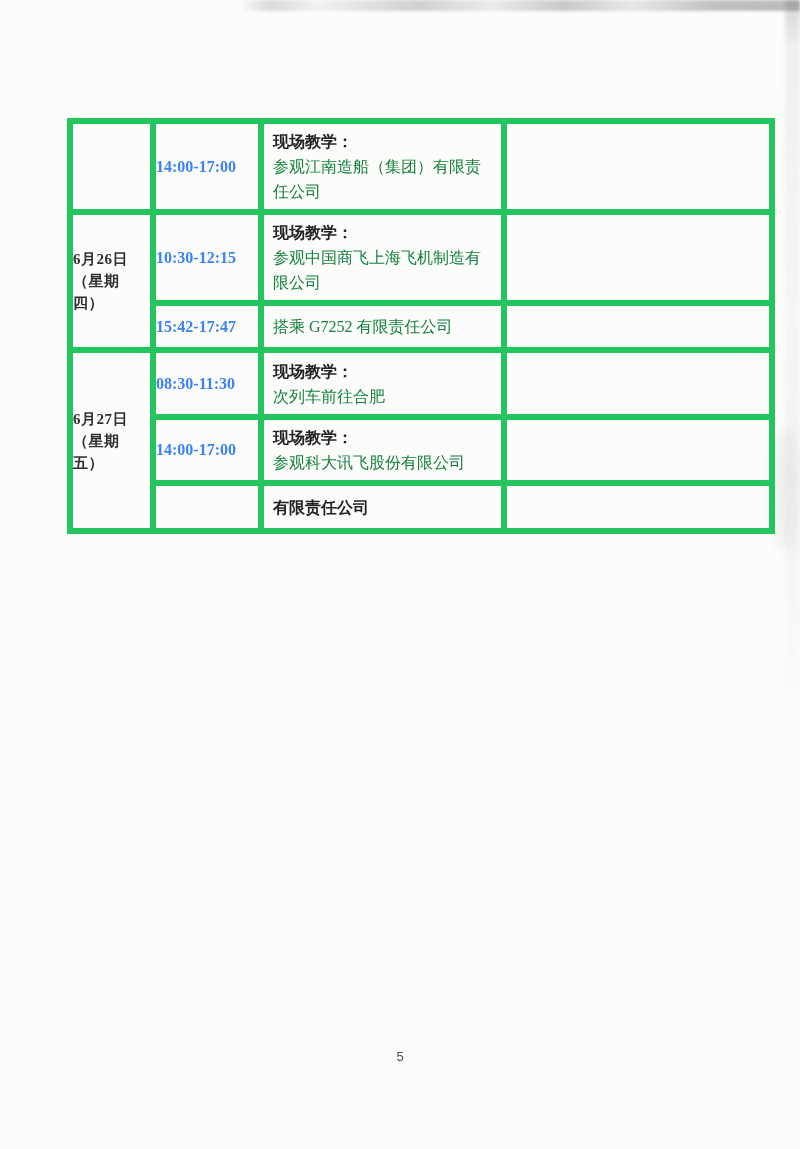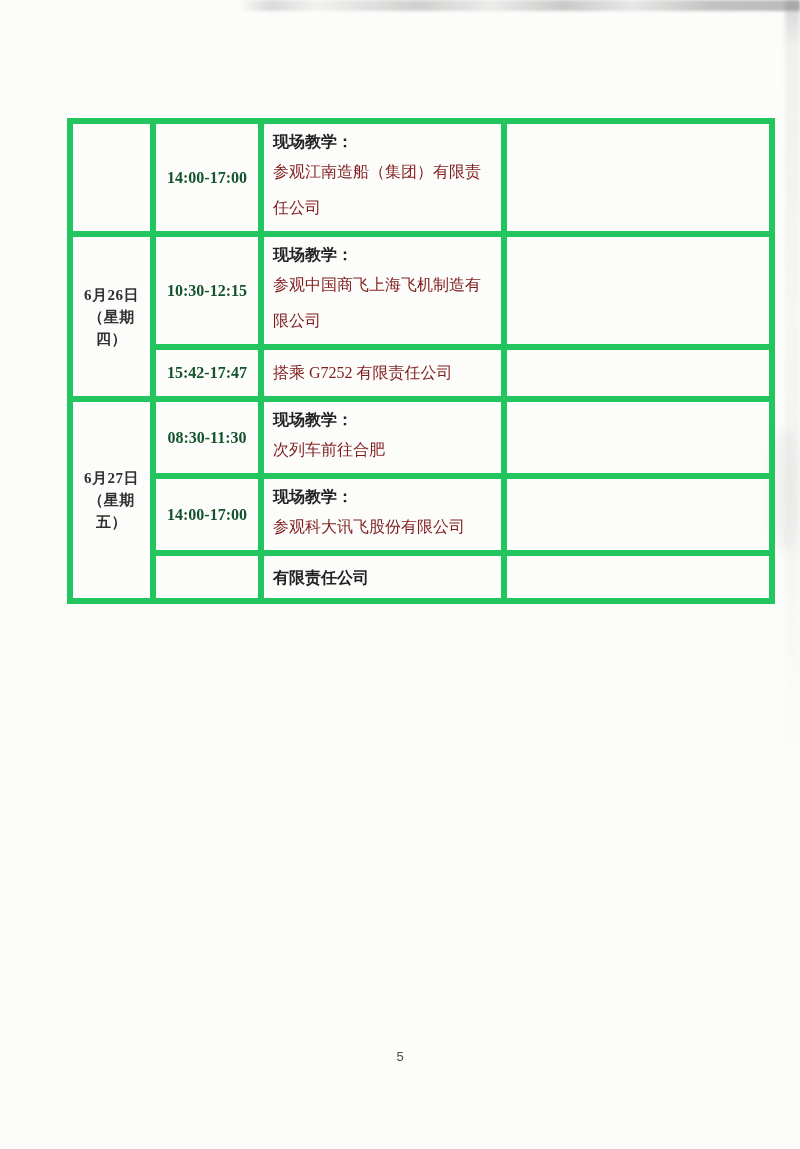--- a/index.html
+++ b/index.html
@@ -60,52 +60,51 @@
   col.c-time    { width: 108px; }
   col.c-content { width: 243px; }
   col.c-note    { width: 268px; }
   tr.r0 { height: 77px; }
   tr.r1 { height: 74px; }
   tr.r2 { height: 47px; }
   tr.r3 { height: 67px; }
   tr.r4 { height: 55px; }
   tr.r5 { height: 48px; }
   td.date {
-    text-align: center;
+    text-align: left;
     font-weight: bold;
     font-size: 15px;
     line-height: 22px;
     color: #2f2f2f;
     letter-spacing: 0.5px;
   }
   td.time {
-    text-align: center;
     font-weight: bold;
     font-size: 16px;
-    color: #14532d;
+    color: #3b82f6;
     font-family: "Liberation Serif", serif;
   }
   td.content {
     text-align: left;
     padding: 5px 5px 5px 9px;
     font-size: 16px;
     line-height: 25px;
     color: #333;
   }
   .heading {
     font-family: "Liberation Sans", sans-serif;
     font-weight: bold;
     font-size: 16px;
     line-height: 25px;
     color: #222;
   }
   .bodytext {
     font-size: 16px;
-    line-height: 36px;
-    color: #7f1d1d;
+    line-height: 25px;
+    color: #15803d;
   }
   
   .page-number {
     position: absolute;
     left: 0; top: 1049px; width: 800px;
     text-align: center;
     font-size: 13px;
     color: #4a4a4a;
     font-family: "Liberation Sans", sans-serif;
   }

